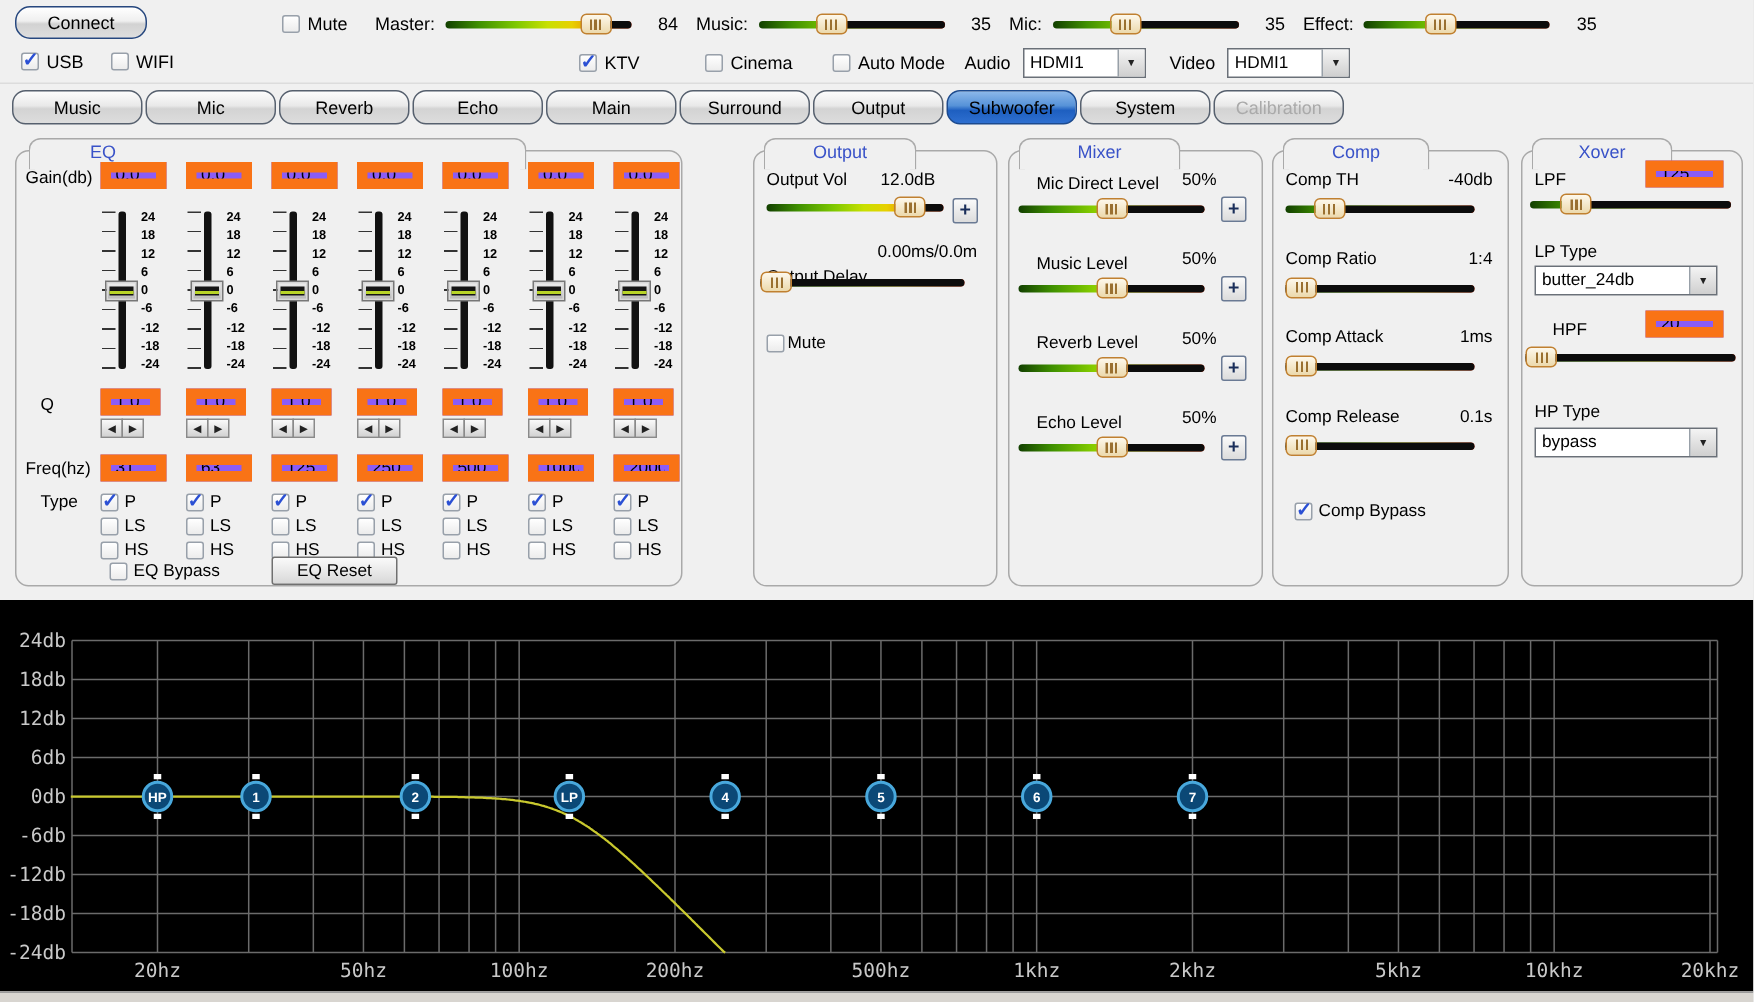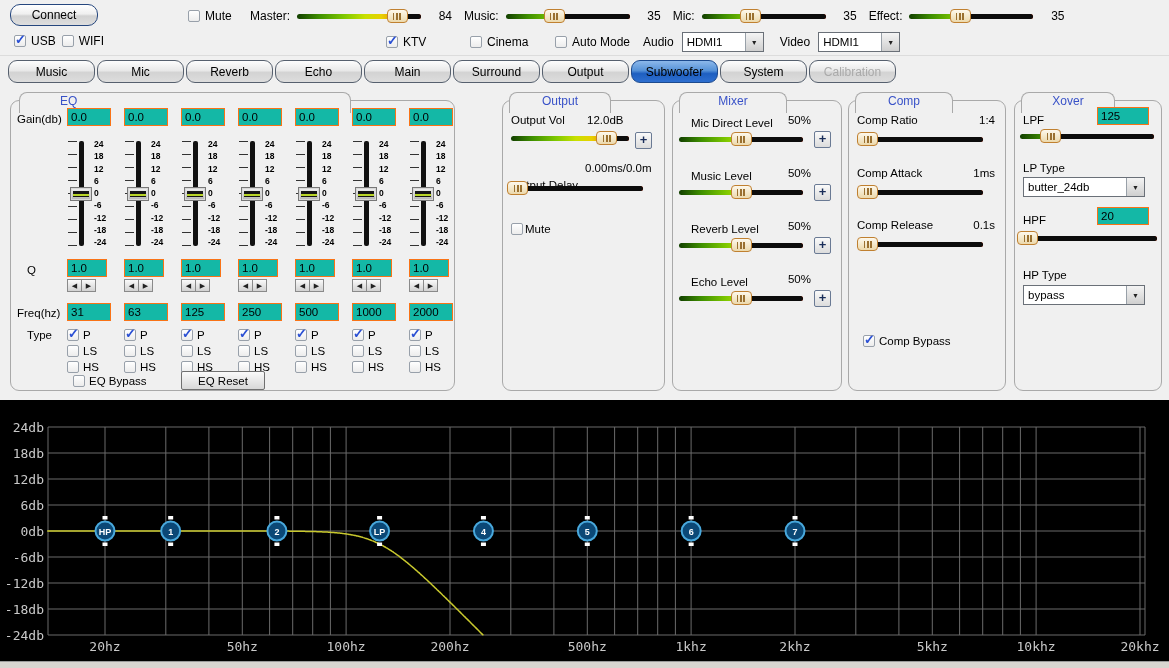--- a/index.html
+++ b/index.html
@@ -4,21 +4,21 @@
 <style>
   html,body{margin:0;padding:0;background:#e8e8e8;}
   .app{position:relative;width:1169px;height:668px;background:#f0f0f0;overflow:hidden;
        font-family:"Liberation Sans",sans-serif;font-size:12px;color:#000;}
 
   
   .topbar{position:absolute;left:0;top:0;width:100%;height:56px;border-bottom:1px solid #dcdcdc;box-sizing:border-box;}
   .connect-btn{position:absolute;left:10px;top:4px;width:88px;height:22px;border:1px solid #26477e;border-radius:10px;
        background:linear-gradient(#ffffff,#efefef 45%,#d2d2d2 55%,#dedede);font-size:12px;font-family:inherit;}
   .row1{position:absolute;left:188px;top:5px;height:22px;display:flex;align-items:center;}
-  .row2-left{position:absolute;left:14px;top:34px;display:flex;gap:6px;align-items:flex-end;}
+  .row2-left{position:absolute;left:14px;top:34px;display:flex;gap:18px;align-items:flex-end;}
   .row2-main{position:absolute;left:386px;top:32px;display:flex;align-items:center;}
   .mutebox{display:flex;align-items:center;gap:5px;width:62px;}
   .mgroup{display:flex;align-items:center;margin-right:12px;text-align:right;}
   .mgroup .mlabel{margin-right:7px;}
   .mgroup .hslider{width:124px;}
   .mgroup .mvalue{margin-left:9px;width:22px;}
   .modebox{display:flex;align-items:center;gap:5px;}
   .w-ktv{width:84px;}.w-cinema{width:85px;}.w-auto{width:88px;}
   .srcgroup{display:flex;align-items:center;gap:8px;margin-right:16px;}
 
@@ -45,21 +45,21 @@
   .tab.active{background:linear-gradient(#8cb8ea,#5692d8 45%,#1e5fc0 60%,#2e6fd0);border-color:#1c4a8e;}
   .tab.disabled{color:#aaaaaa;}
 
   
   .panel{position:absolute;top:100px;height:291px;border:1px solid #a9a9a9;border-radius:9px;background:#f0f0f0;box-sizing:border-box;}
   .notch{position:absolute;top:-9px;height:20px;border:1px solid #a9a9a9;border-bottom:none;border-radius:8px 8px 0 0;
       background:#f0f0f0;display:flex;align-items:flex-start;justify-content:center;}
   .notch .ptitle{color:#3952c8;font-size:12px;margin-top:1px;}
   .plabel{position:absolute;font-size:11.5px;white-space:nowrap;}
   .pvalue{position:absolute;font-size:11.5px;white-space:nowrap;}
-  .field{border:1px solid #f97316;background:#14b8a6;font-size:11.5px;padding:1px 3px;height:18px;box-sizing:border-box;
+  .field{border:7px solid #f97316;background:#8b5cf6;font-size:11.5px;padding:1px 3px;height:18px;box-sizing:border-box;
       font-family:inherit;width:100%;}
 
   
   #eq-panel{left:10px;width:445px;}
   #eq-panel .notch{left:8px;width:330px;justify-content:flex-start;}
   #eq-panel .notch .ptitle{margin-left:40px;}
   .eq-cols{position:absolute;left:56px;top:7px;display:flex;gap:11px;}
   .eq-col{width:46px;display:flex;flex-direction:column;align-items:flex-start;}
   .eq-col .gain-field{width:44px;}
   .vslider{display:flex;margin-top:15px;height:105px;}
@@ -643,20 +643,31 @@
     <span class="plusbtn">+</span>
   </div>
 </div>
   </div>
 
   <div class="panel" id="comp-panel">
     <div class="notch">
         <span class="ptitle">Comp</span>
       </div>
     <div class="comp-rows" id="comp-rows">
+  <div class="comp-row">
+    <span class="plabel">Comp TH</span>
+    <span class="pvalue">-40db</span>
+    <div class="hslider" style="--f: 0.18;">
+      <div class="htrack"></div>
+            <div class="hmask"></div>
+      <div class="hhandle">
+              <i></i>
+            </div>
+    </div>
+  </div>
 
   <div class="comp-row">
     <span class="plabel">Comp Ratio</span>
     <span class="pvalue">1:4</span>
     <div class="hslider" style="--f: 0;">
       <div class="htrack"></div>
             <div class="hmask"></div>
       <div class="hhandle">
               <i></i>
             </div>
@@ -706,21 +717,21 @@
           <i></i>
         </div>
     </div>
     <span class="plabel" style="left:8px;top:61px;">LP Type</span>
     <div class="select" style="left:8px;top:76px;width:122px;">
       <span class="sel-text">butter_24db</span>
       <span class="sel-btn">
           <span class="sel-arrow">▼</span>
         </span>
     </div>
-    <span class="plabel" style="left:8px;top:113px;">HPF</span>
+    <span class="plabel" style="left:20px;top:113px;">HPF</span>
     <input class="field xo-field" style="left: 82px; top: 106px;" value="20">
     <div class="hslider" style="position: absolute; left: 2px; top: 130px; width: 140px; --f: 0;">
       <div class="htrack"></div>
         <div class="hmask"></div>
       <div class="hhandle">
           <i></i>
         </div>
     </div>
     <span class="plabel" style="left:8px;top:168px;">HP Type</span>
     <div class="select" style="left:8px;top:184px;width:122px;">

